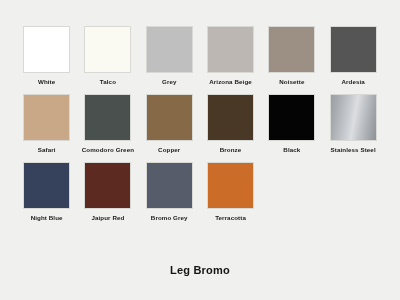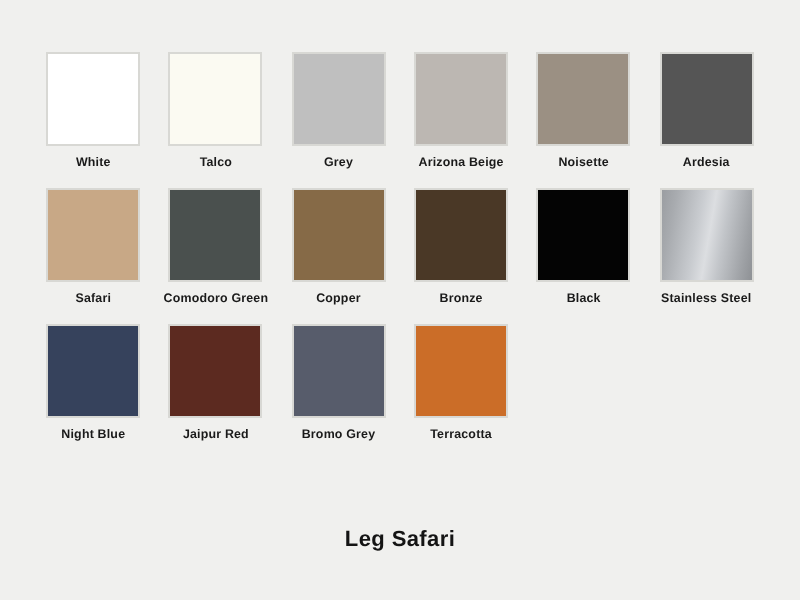--- a/index.html
+++ b/index.html
@@ -140,15 +140,15 @@
         </div>
         <div class="swatch-cell">
           <div class="swatch-chip" title="Terracotta" style="background: rgb(203, 109, 40); border: 1px solid rgb(216, 216, 212);"></div>
           <div class="swatch-label">Terracotta</div>
         </div>
         <div class="swatch-cell"></div>
         <div class="swatch-cell"></div>
       </div>
     </div>
 
-  <div id="chart-title">Leg Safari</div>
+  <div id="chart-title">Leg Bromo</div>
 
 </div>
 
 </body></html>

